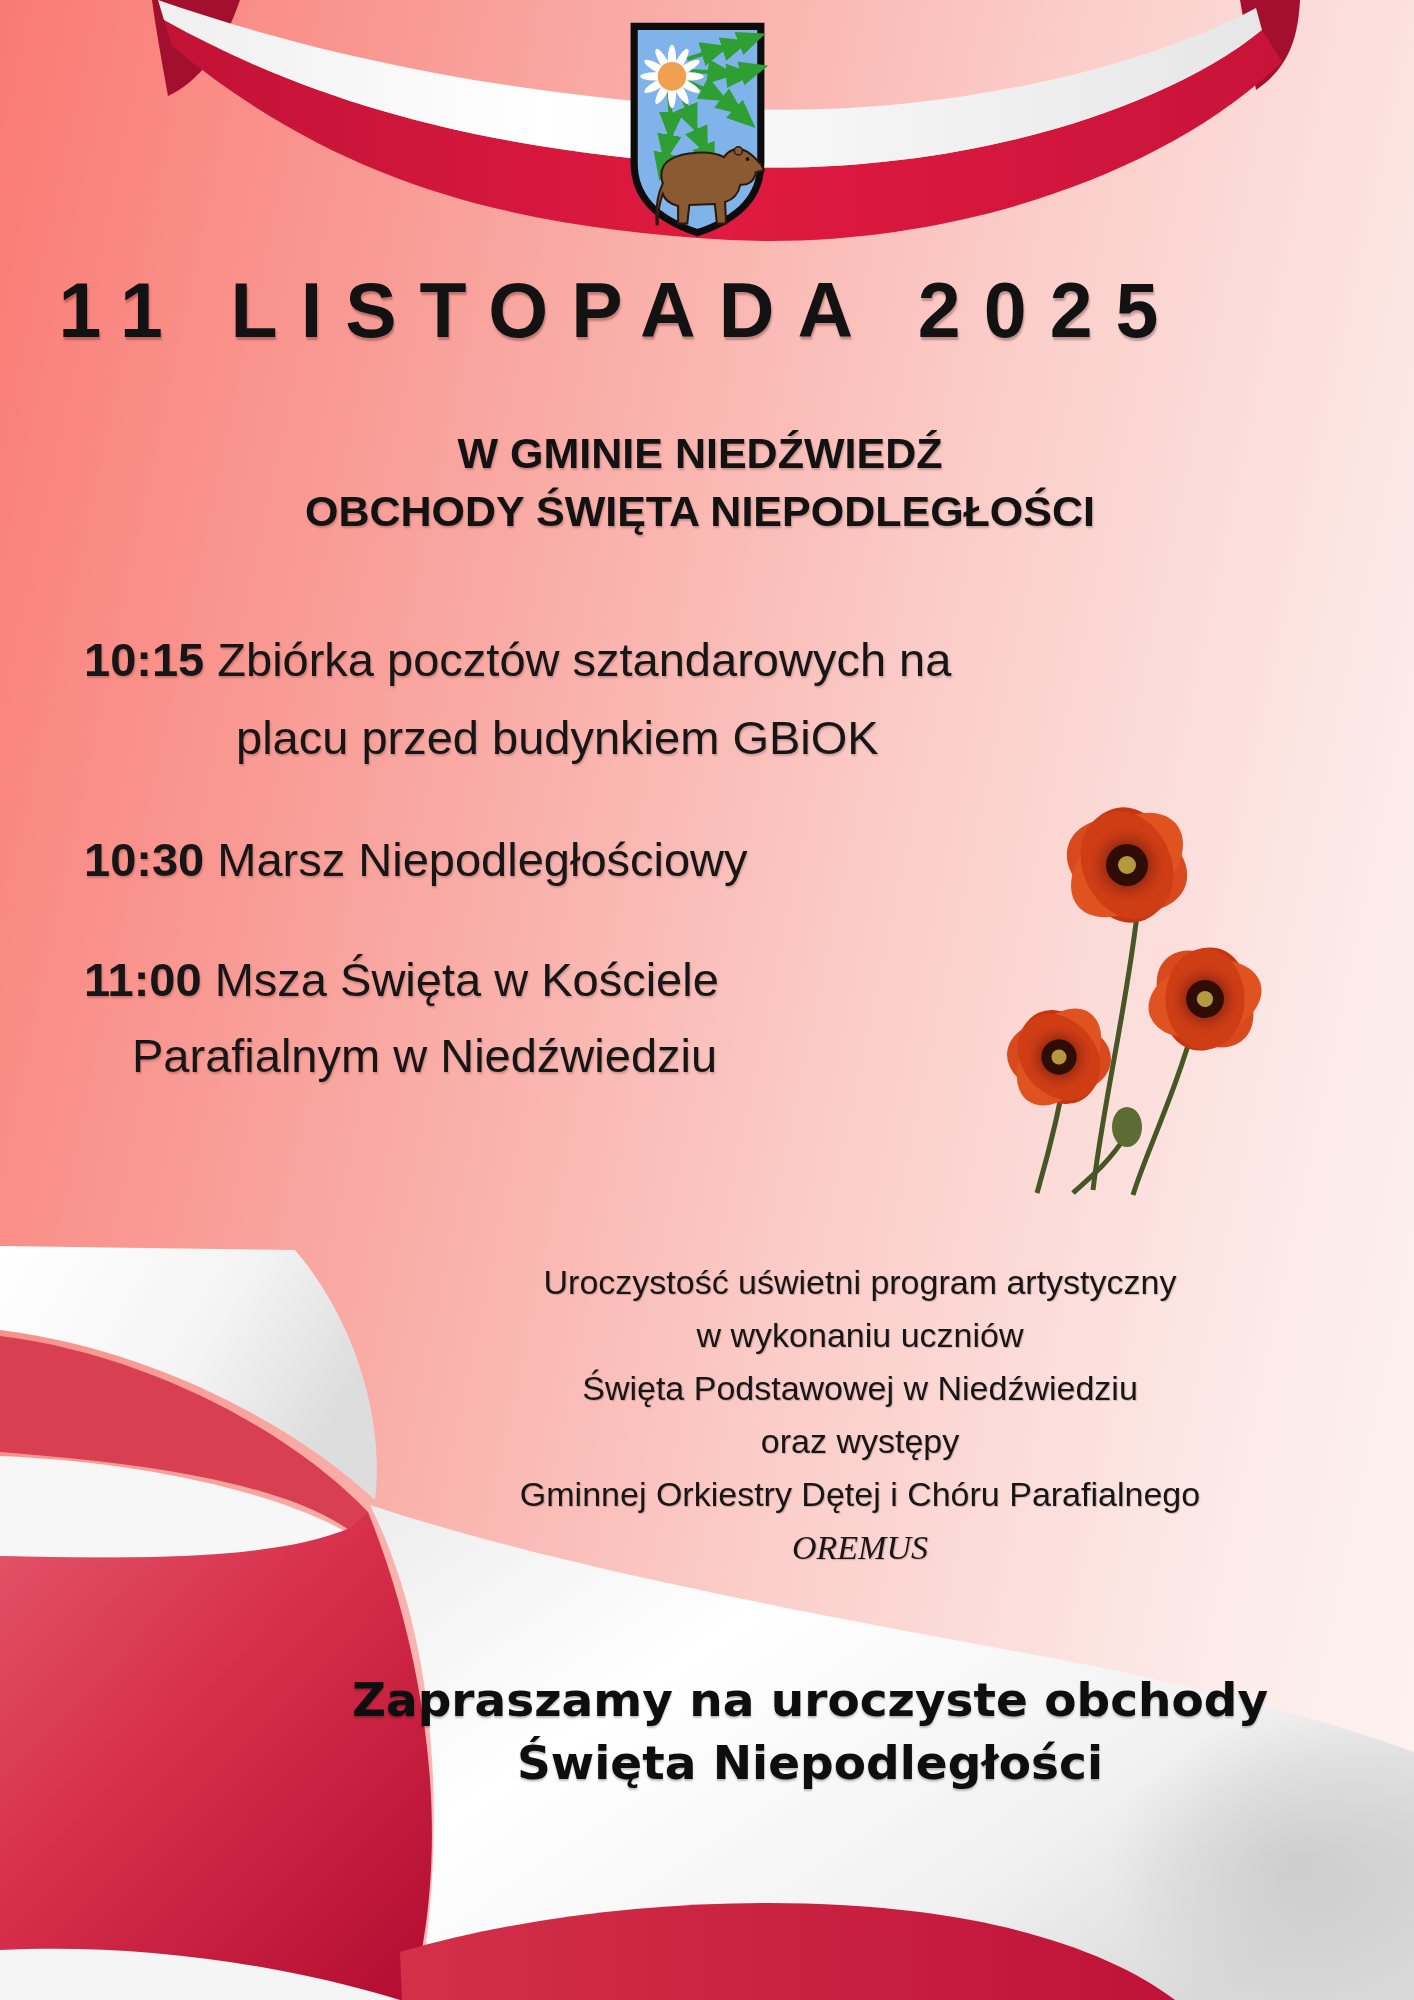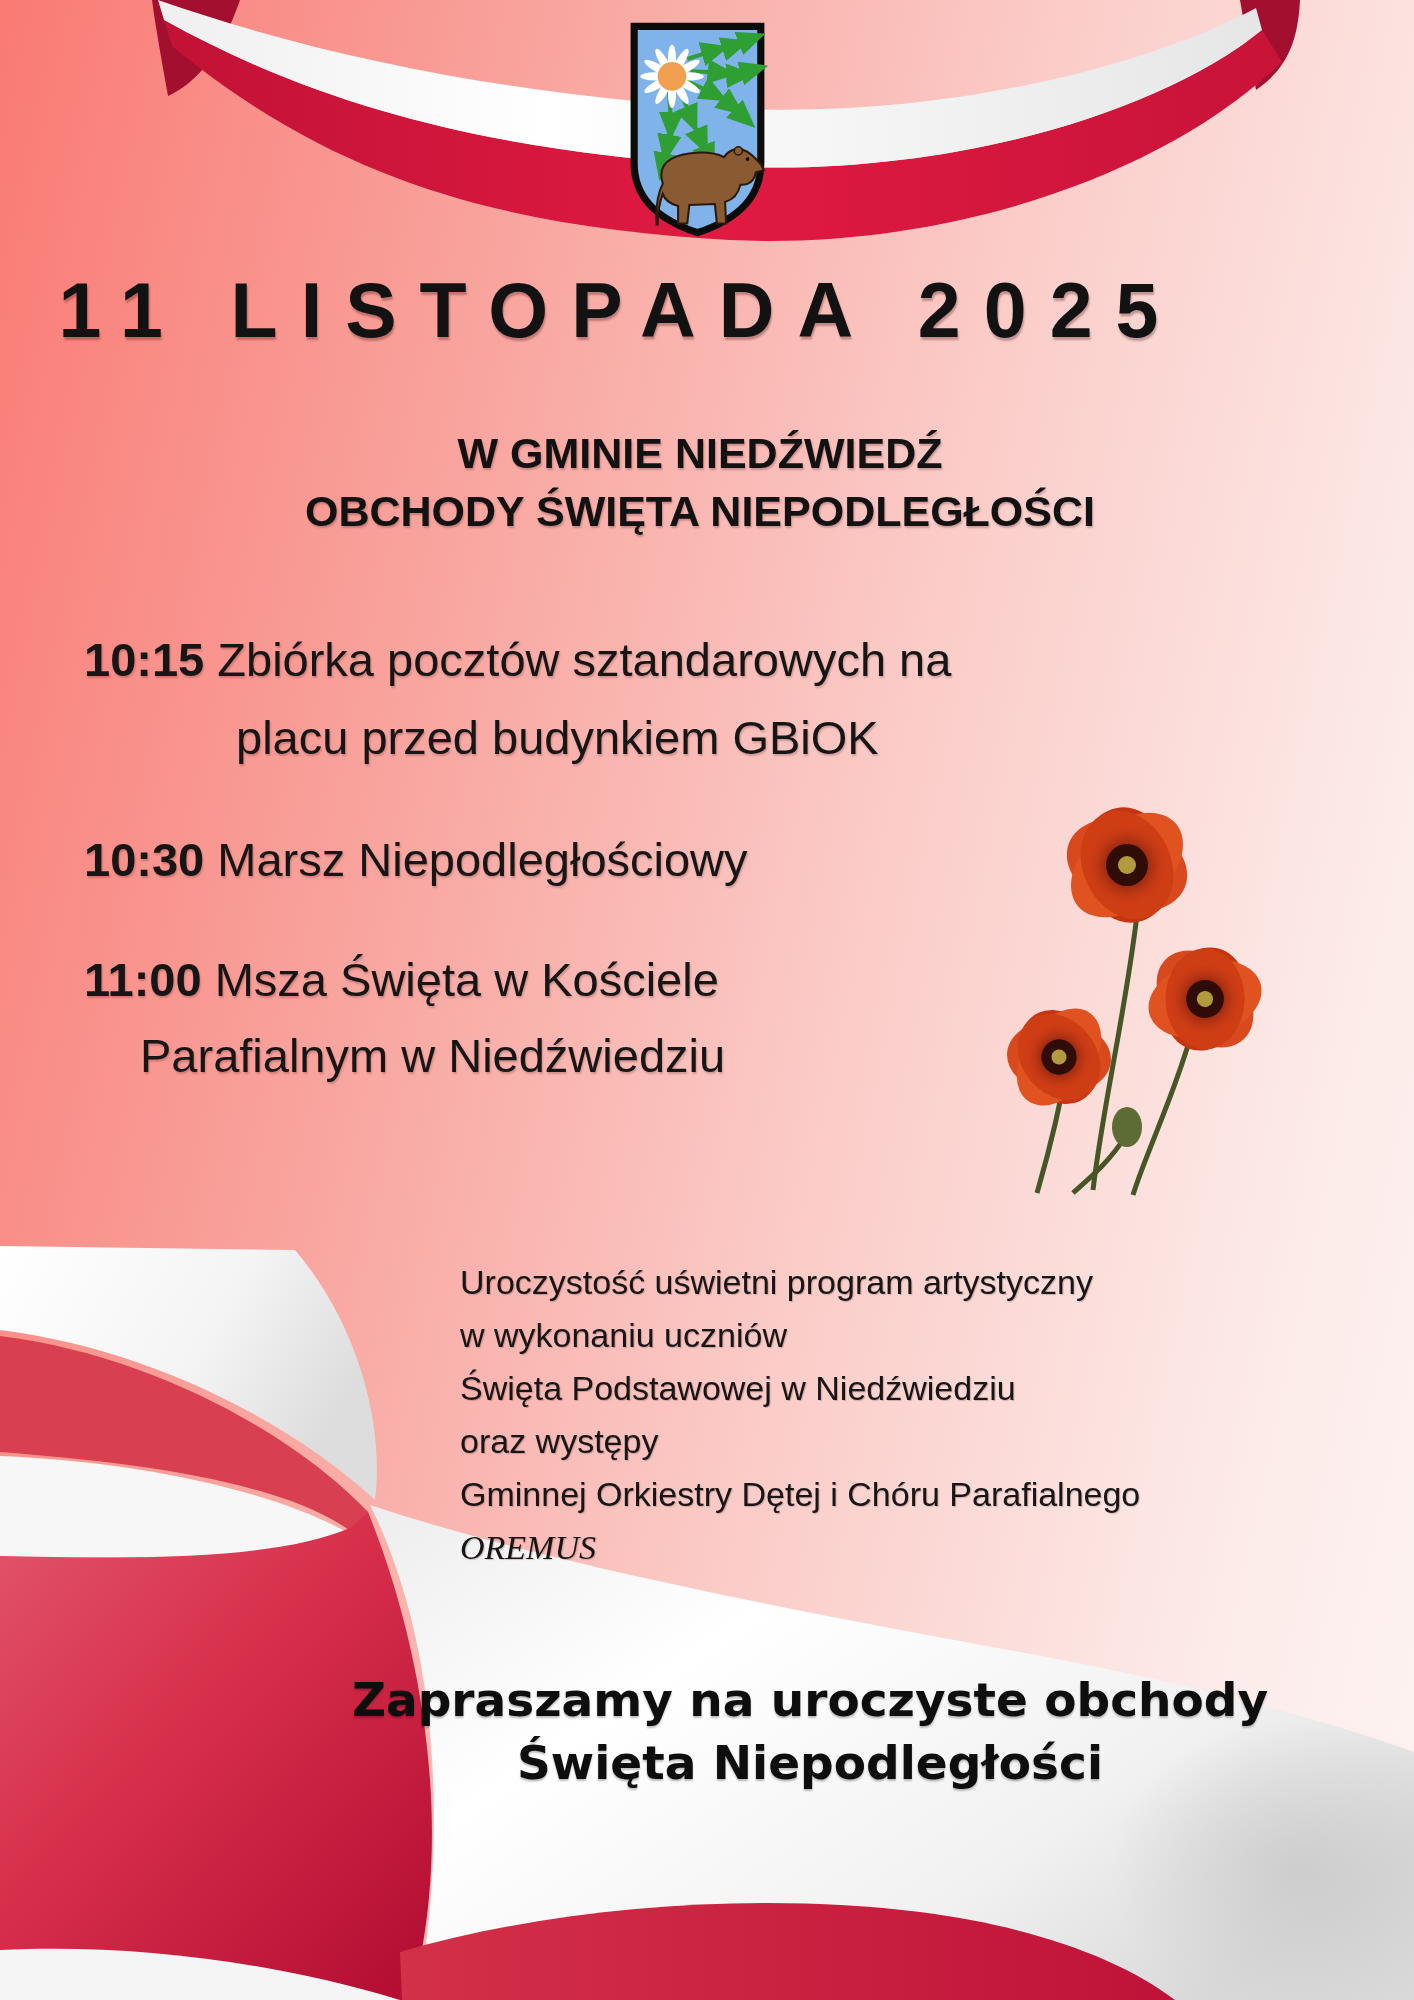--- a/index.html
+++ b/index.html
@@ -9,21 +9,21 @@
   .abs{position:absolute;}
   svg{display:block;}
   .title{left:20px;top:266px;width:1200px;text-align:center;
     font-size:77px;font-weight:bold;letter-spacing:.30em;color:#121212;
     text-shadow:1px 3px 2px rgba(60,10,10,.30);white-space:nowrap;}
   .subtitle{left:0;top:424px;width:1400px;text-align:center;
     font-size:43px;font-weight:bold;line-height:1.35;color:#121212;
     text-shadow:1px 2px 2px rgba(60,10,10,.25);}
   .sched{color:#161616;font-size:47px;white-space:nowrap;text-shadow:1px 2px 2px rgba(60,10,10,.22);}
   .sched .t{font-weight:bold;}
-  .program{left:460px;top:1256px;width:800px;text-align:left;color:#161616;
+  .program{left:460px;top:1256px;width:800px;text-align:center;color:#161616;
     font-size:34px;line-height:53px;text-shadow:1px 1px 1px rgba(60,10,10,.22);}
   .program .it{font-style:italic;font-family:Liberation Serif, serif;}
   .invite{left:260px;top:1668px;width:1100px;text-align:center;color:#0e0e0e;
     font-family:"DejaVu Sans",sans-serif;font-weight:bold;font-size:47px;line-height:63px;
     text-shadow:0 2px 2px rgba(0,0,0,.25);}
 </style>
 </head>
 <body>
 
 <div class="poster">
@@ -173,21 +173,21 @@
 
   <div class="abs sched" style="left:84px;top:832px;">
     <span class="t">10:30</span>
     <span>Marsz Niepodległościowy</span>
   </div>
 
   <div class="abs sched" style="left:84px;top:952px;">
     <span class="t">11:00</span>
     <span>Msza Święta w Kościele</span>
   </div>
-  <div class="abs sched" style="left:140px;top:1028px;">
+  <div class="abs sched" style="left:132px;top:1028px;">
     <span>Parafialnym w Niedźwiedziu</span>
   </div>
 
   <div class="abs program">
     <div>Uroczystość uświetni program artystyczny</div>
     <div>w wykonaniu uczniów</div>
     <div>Święta Podstawowej w Niedźwiedziu</div>
     <div>oraz występy</div>
     <div>Gminnej Orkiestry Dętej i Chóru Parafialnego</div>
     <div class="it">OREMUS</div>

